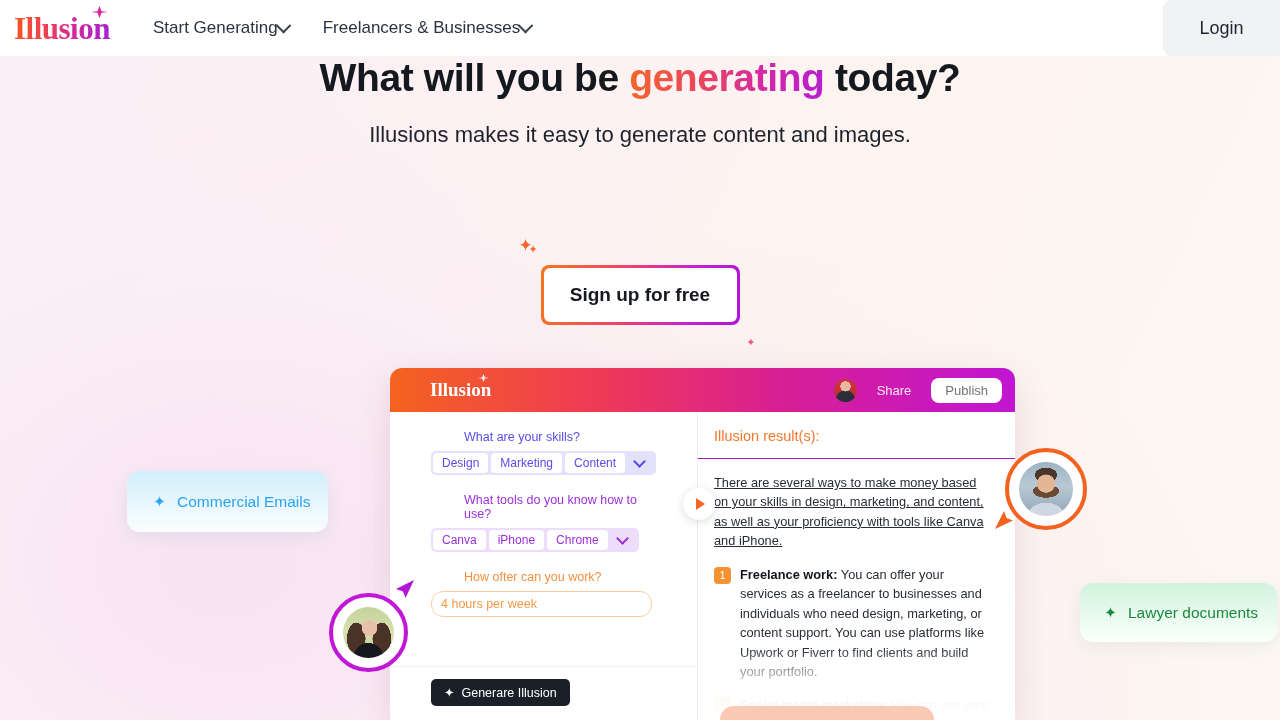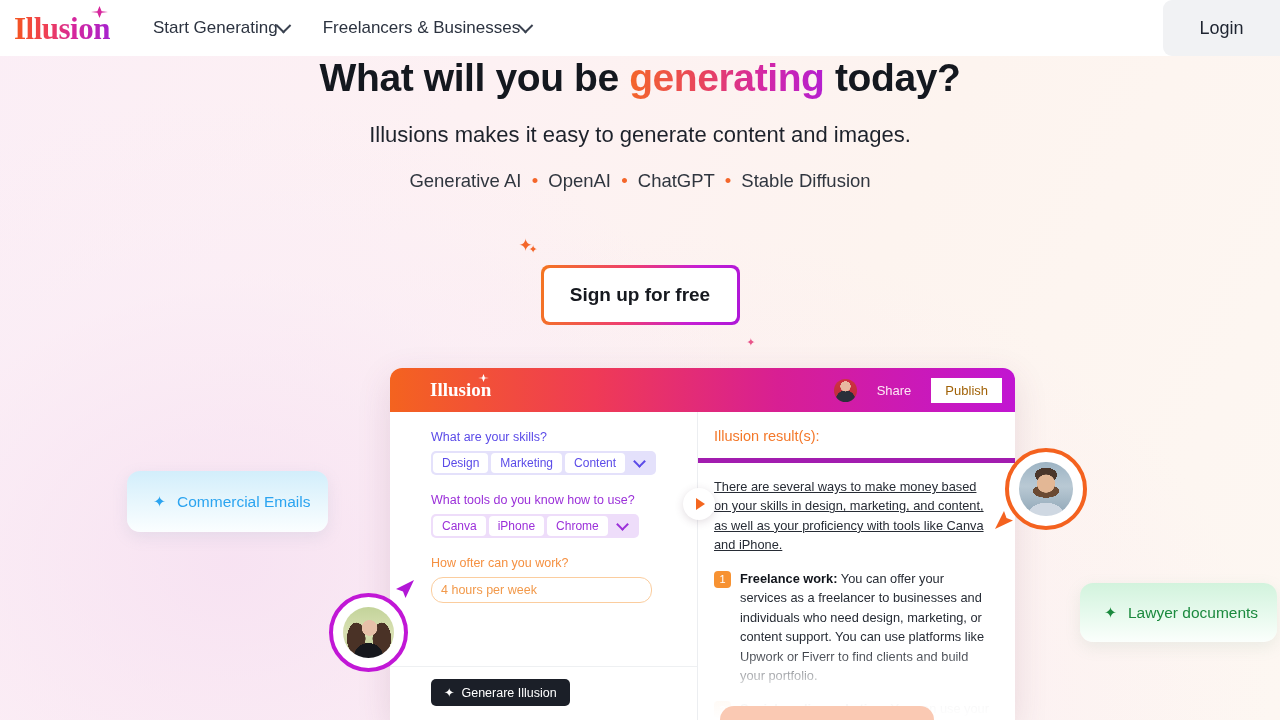--- a/index.html
+++ b/index.html
@@ -222,24 +222,24 @@
     border-radius: 50%;
     background:
       radial-gradient(circle at 50% 32%, #e8b9a0 0 26%, transparent 27%),
       radial-gradient(circle at 50% 92%, #2a2f3a 0 40%, transparent 41%),
       linear-gradient(180deg, #cf3340, #b92b3a);
     overflow: hidden;
   }
   .share-lbl { font-size: 13px; color: #fde8f5; }
   .publish-btn {
     background: #ffffff;
-    border-radius: 0;
+    border-radius: 8px;
     padding: 5px 14px;
     font-size: 13px;
-    color: #a16207;
+    color: #737373;
     cursor: pointer;
   }
 
   .app-body { display: flex; height: 308px; }
   .col-left {
     width: 308px;
     border-right: 1px solid #eceef1;
     position: relative;
   }
   .col-right {
@@ -252,20 +252,21 @@
     padding: 16px 0 14px 41px;
     font-size: 16.5px;
     color: #20252e;
     border-bottom: 1px solid #eef0f2;
   }
   .q-block { padding: 0 41px; }
   .q-label {
     font-size: 12.5px;
     margin-top: 18px;
     margin-bottom: 7px;
+    margin-left: 33px;
   }
   .q-label.blue { color: #5b4be8; }
   .q-label.purple { color: #9b30d9; }
   .q-label.orange { color: #f59041; }
 
   .tag-row {
     display: flex;
     align-items: center;
     border-radius: 5px;
     padding: 2px;
@@ -341,21 +342,21 @@
     border-left: 9px solid #f4661f;
     border-top: 6px solid transparent;
     border-bottom: 6px solid transparent;
     margin-left: 3px;
   }
 
   .res-title {
     padding: 16px 0 14px 16px;
     font-size: 14.5px;
     color: #f4782a;
-    border-bottom: 5px solid #a21caf;
+    border-bottom: 1px solid #a21caf;
   }
   .res-body { padding: 14px 22px 0 16px; }
   .res-intro {
     font-size: 12.8px;
     line-height: 1.52;
     color: #272c35;
     text-decoration: underline;
   }
   .res-item {
     display: flex;
@@ -506,29 +507,20 @@
   </div>
 
   <div class="login-btn">Login</div>
 </div>
 
 <div class="hero">
   <div class="headline">
     <span>What will you be </span><span class="grad">generating</span><span> today?</span>
   </div>
   <div class="subline">Illusions makes it easy to generate content and images.</div>
-  <div class="tagline">
-    <span>Generative AI</span>
-    <span class="dot">•</span>
-    <span>OpenAI</span>
-    <span class="dot">•</span>
-    <span>ChatGPT</span>
-    <span class="dot">•</span>
-    <span>Stable Diffusion</span>
-  </div>
 </div>
 
 <div class="cta-zone">
   <div class="cta-holder">
     <span class="spark a">✦</span>
     <span class="spark b">✦</span>
     <span class="spark c">✦</span>
     <div class="cta">
       <div class="cta-inner">Sign up for free</div>
     </div>

